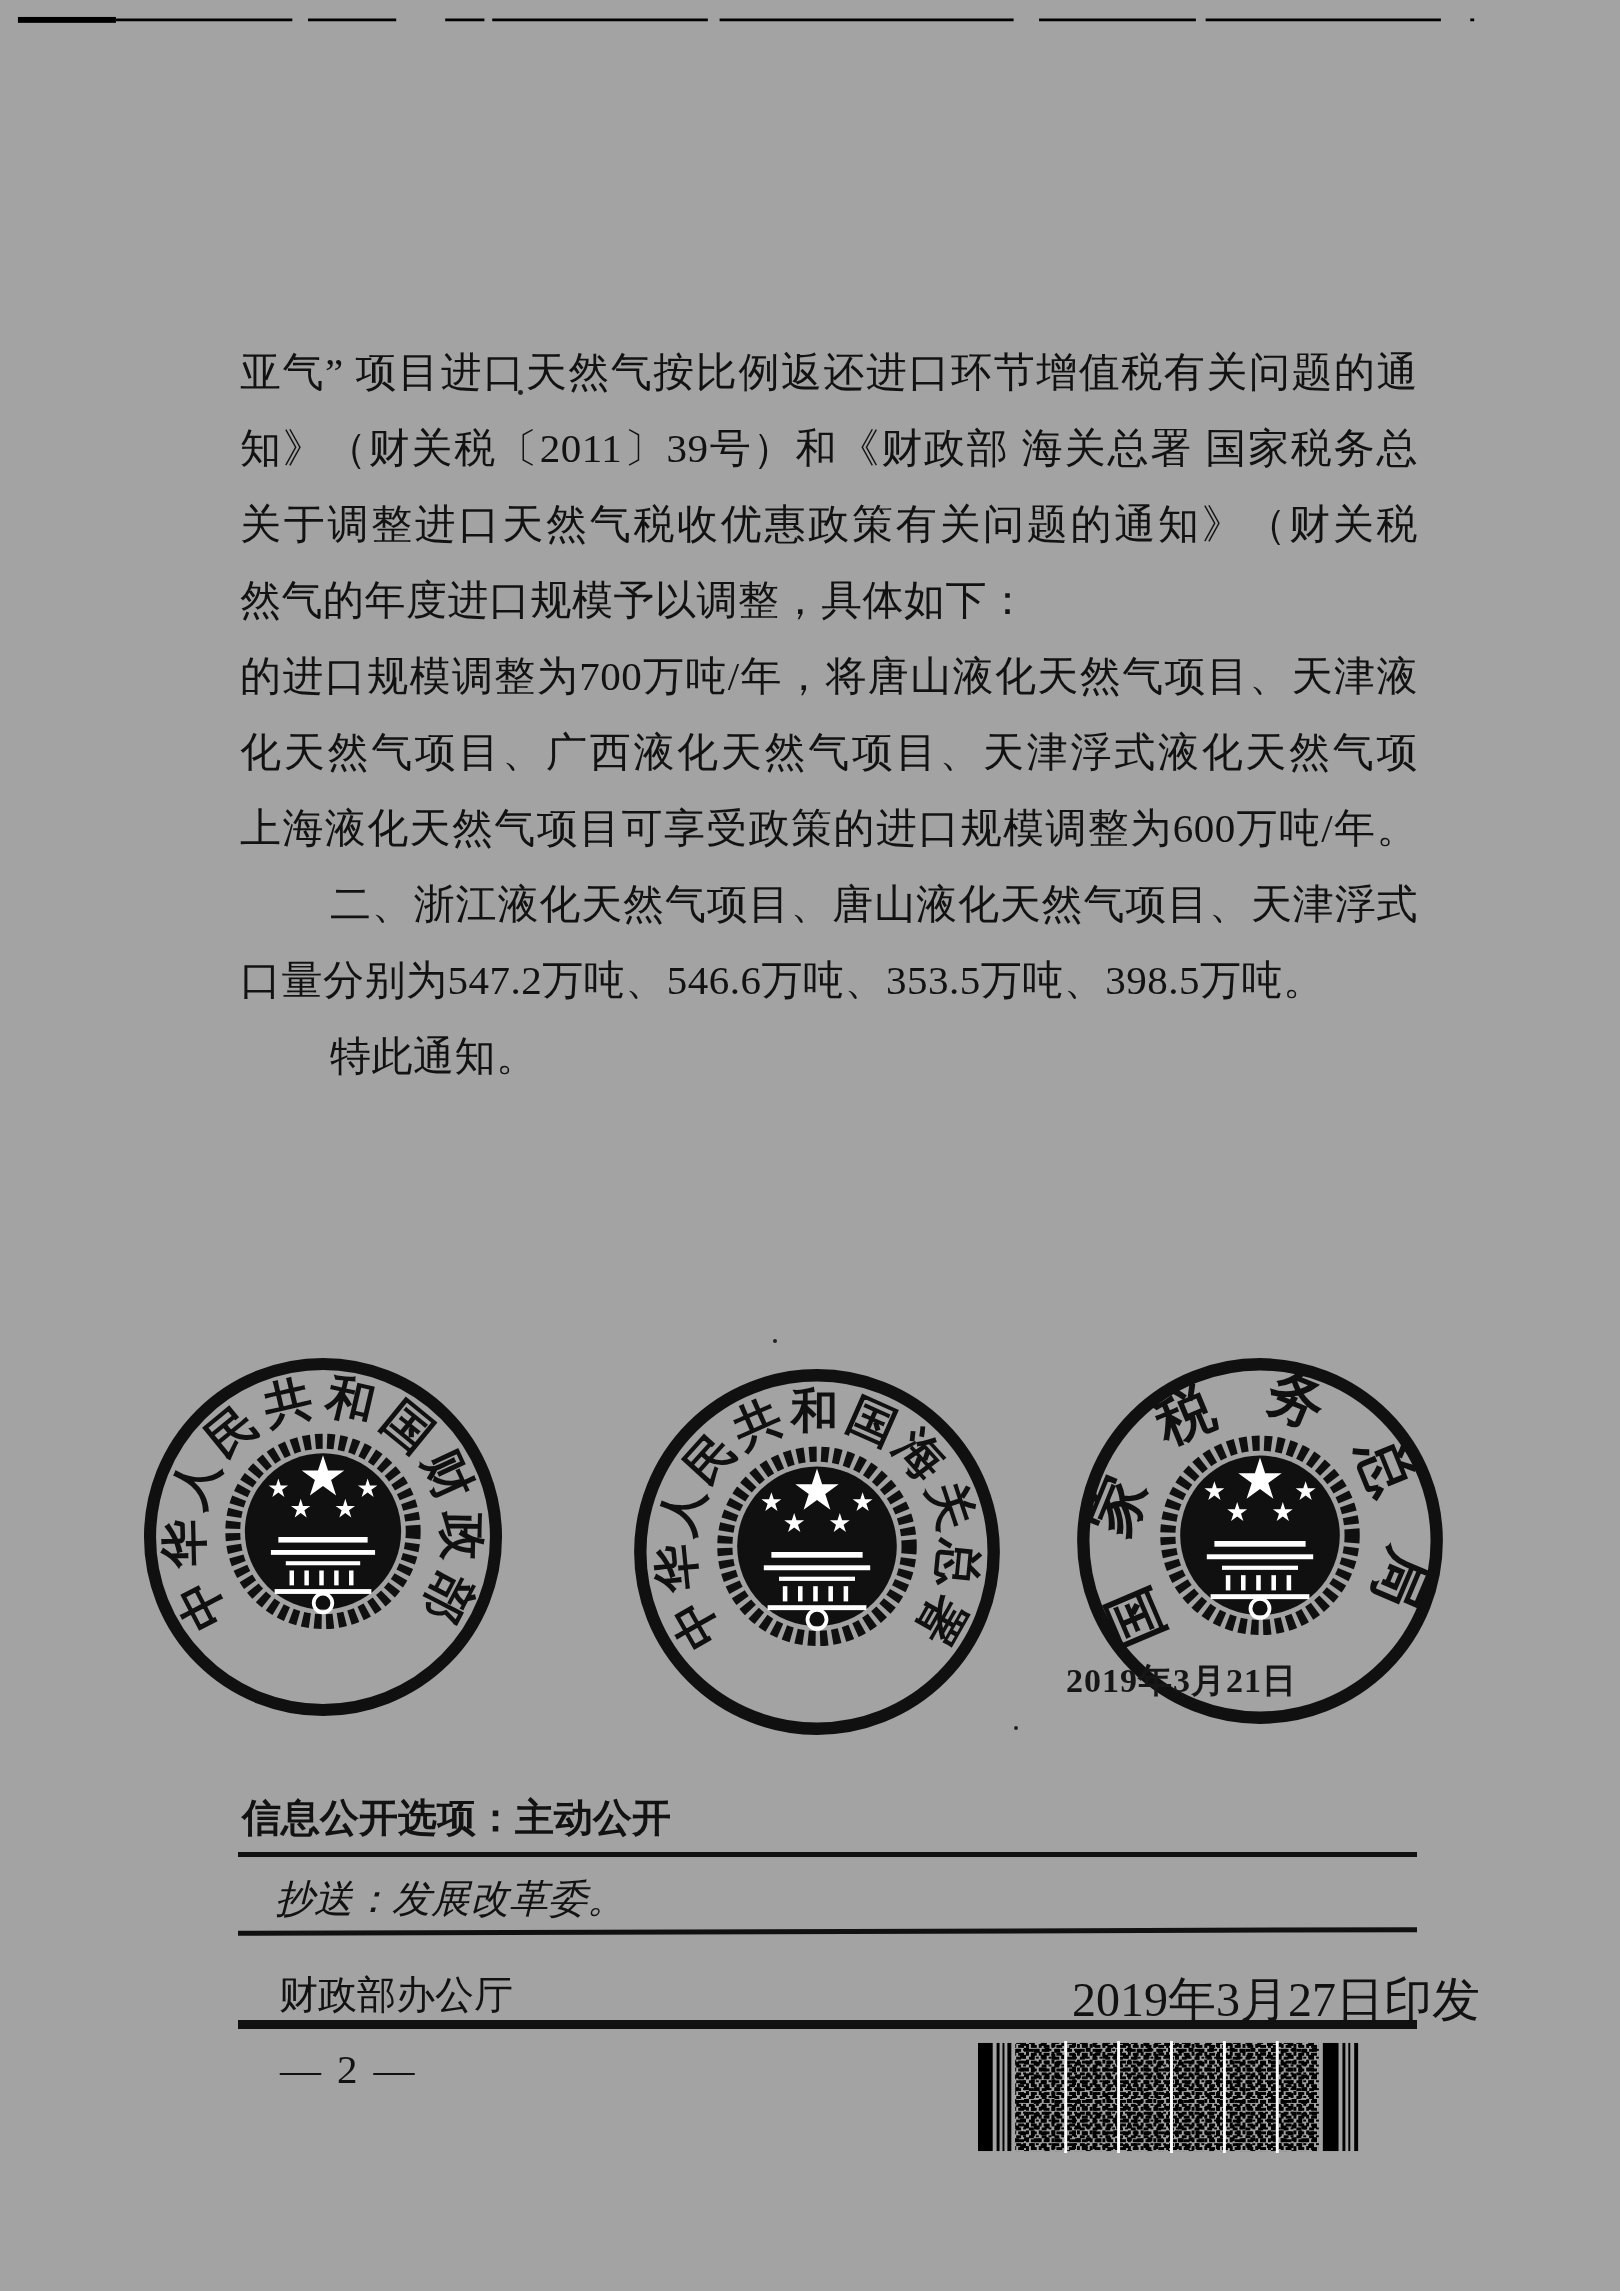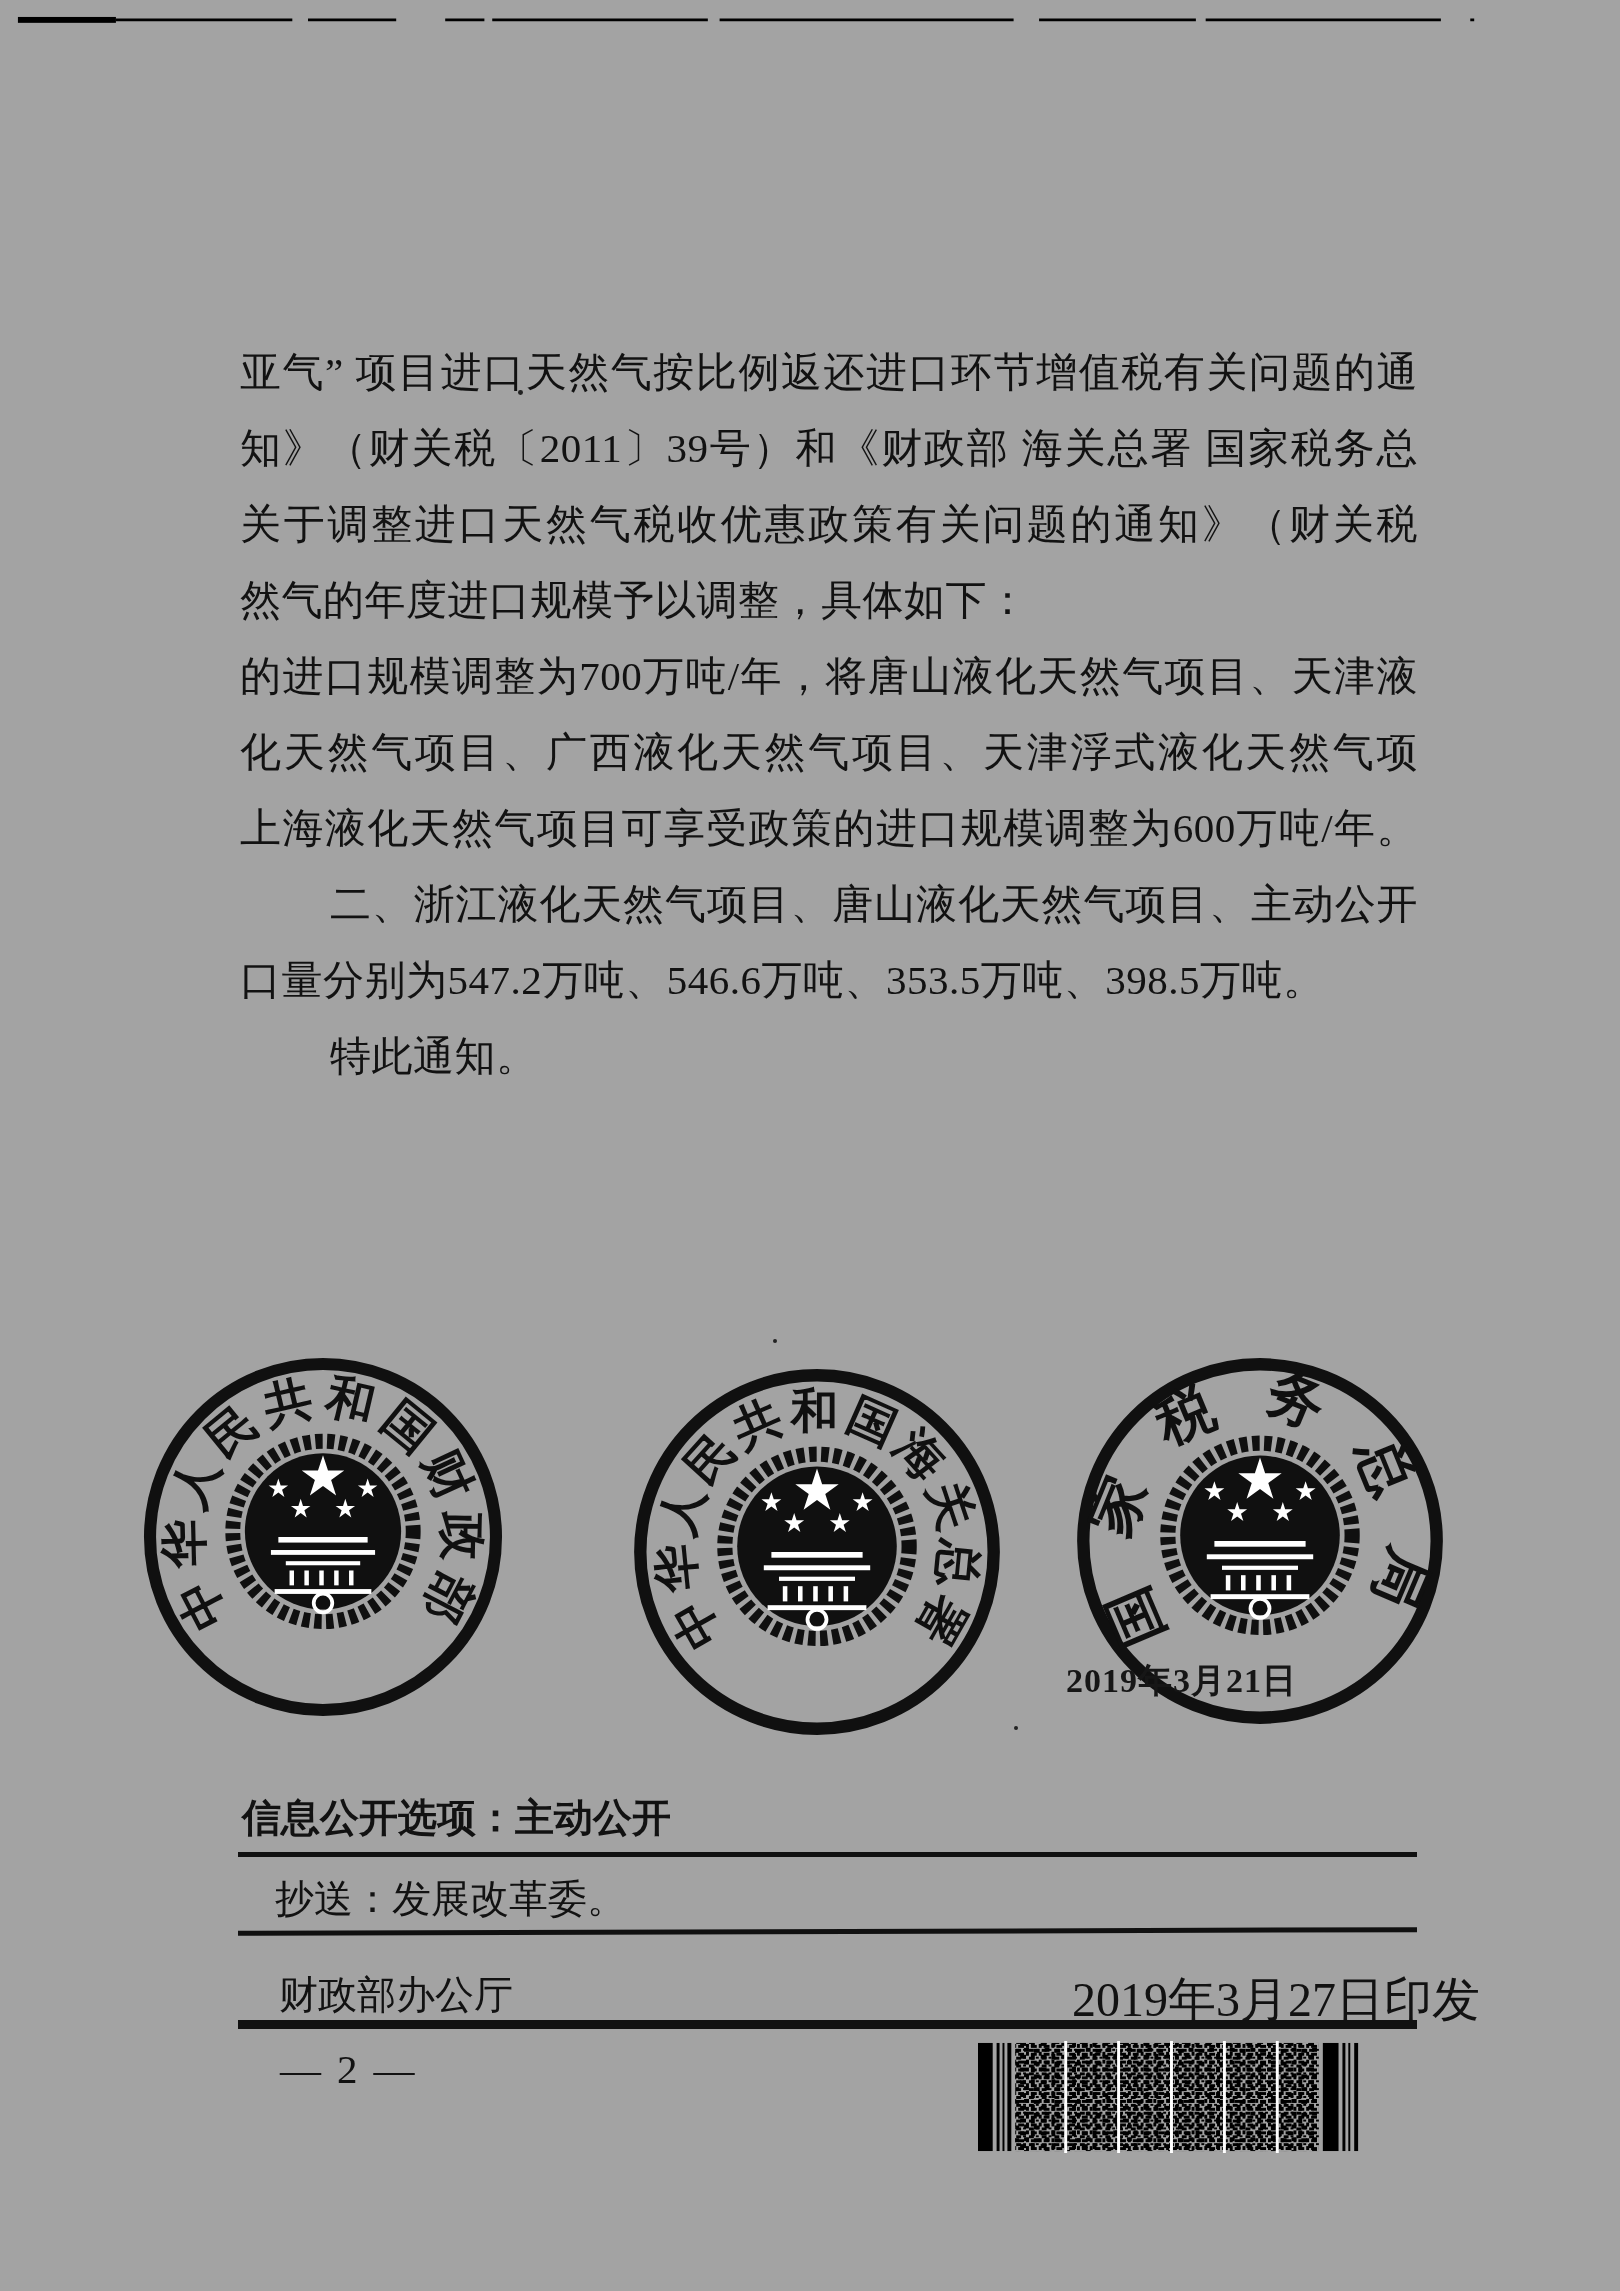--- a/index.html
+++ b/index.html
@@ -27,21 +27,21 @@
   .stamp-date {
     position:absolute; left:1066px; top:1664px; z-index:5;
     font-size:34px; font-weight:bold; letter-spacing:1px; color:#161616;
     line-height:1;
     font-family:Liberation Serif, serif;
   }
 
   
   .f-text { position:absolute; color:#121212; line-height:1.1; }
   .f-disclosure { left:242px; top:1797px; font-size:39px; font-weight:bold; }
-  .f-cc        { left:275px; top:1878px; font-size:39px; }
+  .f-cc        { left:275px; top:1878px; font-size:39px;font-style:italic; }
   .f-issuer    { left:279px; top:1974px; font-size:39px; }
   .f-printdate { left:1072px; top:1974px; font-size:48px; }
   .rule { position:absolute; background:#111; }
   .r1 { left:238px; top:1852px; width:1179px; height:4.9px; }
   .r2 { left:238px; top:1929px; width:1179px; height:4.9px; transform:rotate(-0.18deg); }
   .r3 { left:238px; top:2020px; width:1179px; height:8.8px; }
   .page-number { position:absolute; left:280px; top:2045px; font-size:41px; letter-spacing:2.9px; color:#121212; }
 
   .barcode { position:absolute; left:978px; top:2041px; }
   .scan-line { position:absolute; left:13.7px; top:13.7px; }
@@ -92,21 +92,21 @@
   <div class="speck sp3"></div>
 
   <div class="body-text">
     <div class="bline fill">亚气” 项目进口天然气按比例返还进口环节增值税有关问题的通</div>
     <div class="bline fill">知》（财关税〔2011〕39号）和《财政部 海关总署 国家税务总局</div>
     <div class="bline fill">关于调整进口天然气税收优惠政策有关问题的通知》（财关税</div>
     <div class="bline">然气的年度进口规模予以调整，具体如下：</div>
     <div class="bline fill">的进口规模调整为700万吨/年，将唐山液化天然气项目、天津液</div>
     <div class="bline fill">化天然气项目、广西液化天然气项目、天津浮式液化天然气项目、</div>
     <div class="bline fill">上海液化天然气项目可享受政策的进口规模调整为600万吨/年。</div>
-    <div class="bline fill indent">二、浙江液化天然气项目、唐山液化天然气项目、主动公开</div>
+    <div class="bline fill indent">二、浙江液化天然气项目、唐山液化天然气项目、天津浮式</div>
     <div class="bline">口量分别为547.2万吨、546.6万吨、353.5万吨、398.5万吨。</div>
     <div class="bline indent">特此通知。</div>
   </div>
 
   <svg class="seal" style="left:137px;top:1351px" width="372" height="372" viewBox="0 0 200 200">
     <circle cx="100" cy="100" r="93" fill="none" stroke="#101010" stroke-width="6.5"></circle>
     <g>
       <use href="#emblem"></use>
     </g>
     <path id="arc-s1" d="M 53.33,146.67 A 66,66 0 1 1 146.67,146.67" fill="none"></path>

